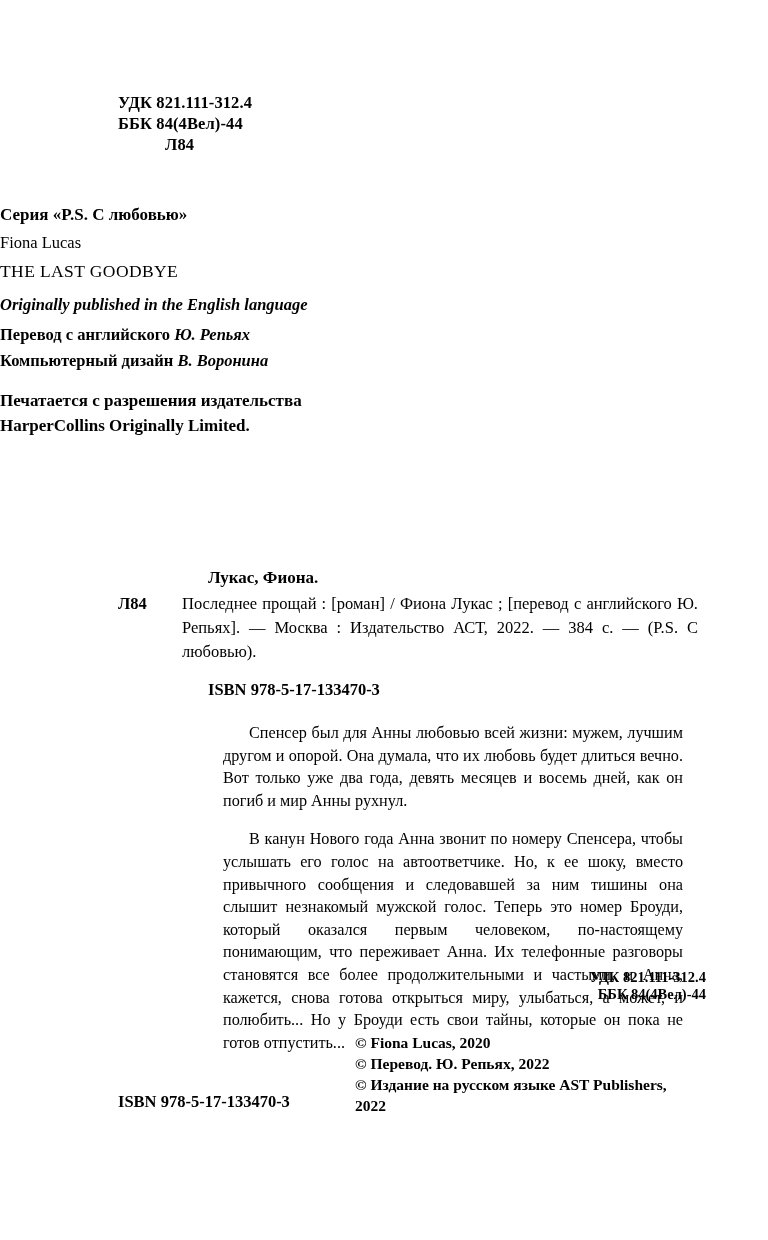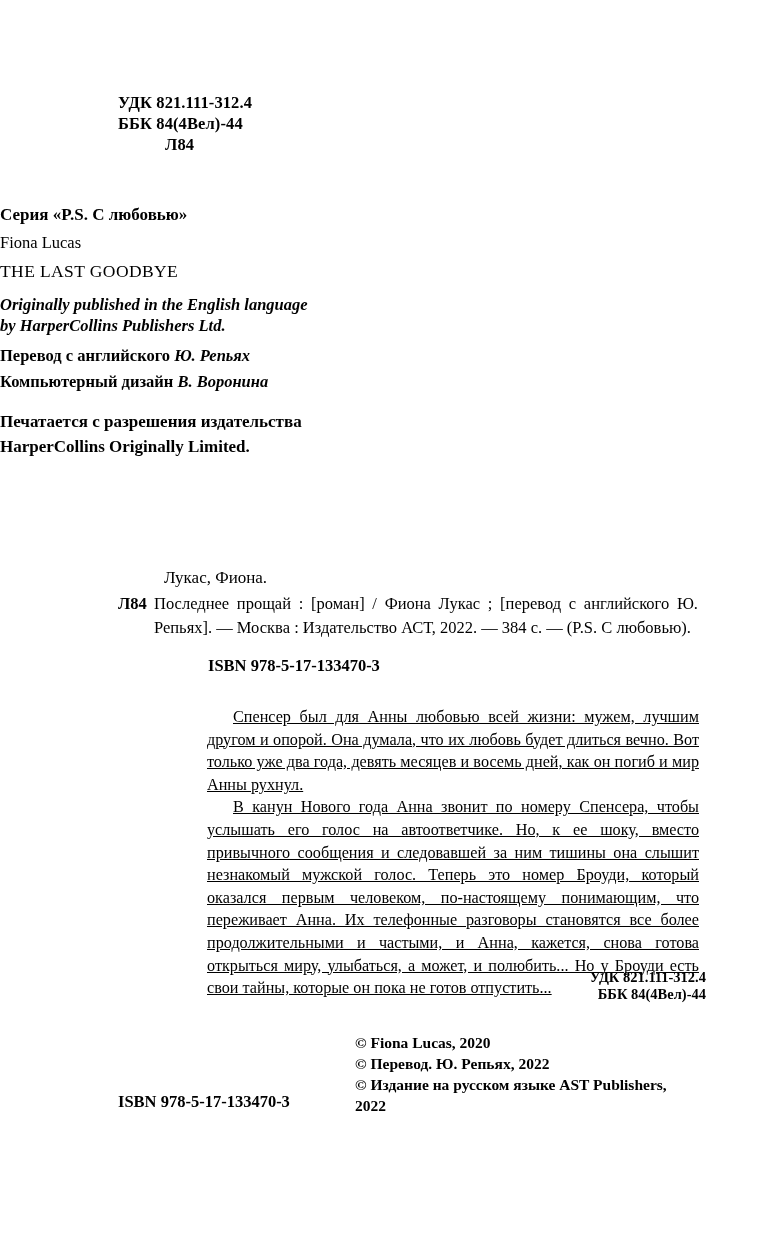--- a/index.html
+++ b/index.html
@@ -83,64 +83,63 @@
   }
 
   
   .biblio {
     position: absolute;
     left: 118px;
     top: 566px;
     width: 580px;
   }
   .biblio-author {
-    font-weight: normal;
+    font-weight: bold;
     font-size: 17px;
     line-height: 23px;
-    margin-left: 46px;
+    margin-left: 90px;
   }
   .biblio-body {
     position: relative;
     font-size: 16.5px;
     line-height: 24px;
     text-align: justify;
     margin-top: 3px;
   }
   .biblio-code {
     position: absolute;
     left: 0;
     top: 0;
     font-weight: bold;
     font-size: 16.5px;
   }
   .biblio-text {
-    margin-left: 36px;
+    margin-left: 64px;
     text-align: justify;
   }
   .isbn-main {
     font-weight: bold;
     font-size: 16.5px;
     margin-left: 90px;
     margin-top: 16px;
   }
 
   
   .annotation {
     position: absolute;
     left: 207px;
     top: 706px;
     width: 492px;
     font-size: 16.2px;
     line-height: 22.6px;
     text-align: justify;
   }
   .annotation p {
-    margin: 0;
+    margin: 16px;
     text-indent: 26px;
-    text-decoration: underline;
   }
 
   
   .udk-right {
     position: absolute;
     right: 70px;
     top: 969px;
     text-align: right;
     font-weight: bold;
     font-size: 14.5px;
@@ -179,21 +178,20 @@
     <div>ББК 84(4Вел)-44</div>
     <div class="udk-line-3">Л84</div>
   </div>
 
   <div class="series-block">
     <div class="series-name">Серия «P.S. С любовью»</div>
     <div class="author-orig">Fiona Lucas</div>
     <div class="title-orig">THE LAST GOODBYE</div>
     <div class="orig-pub">
       <div>Originally published in the English language</div>
-      <div>by HarperCollins Publishers Ltd.</div>
     </div>
     <div class="credit">
       <span>Перевод с английского </span><span class="it">Ю. Репьях</span>
     </div>
     <div class="credit" style="margin-top:0">
       <span>Компьютерный дизайн </span><span class="it">В. Воронина</span>
     </div>
     <div class="permission">
       <div>Печатается с разрешения издательства</div>
       <div>HarperCollins Originally Limited.</div>

